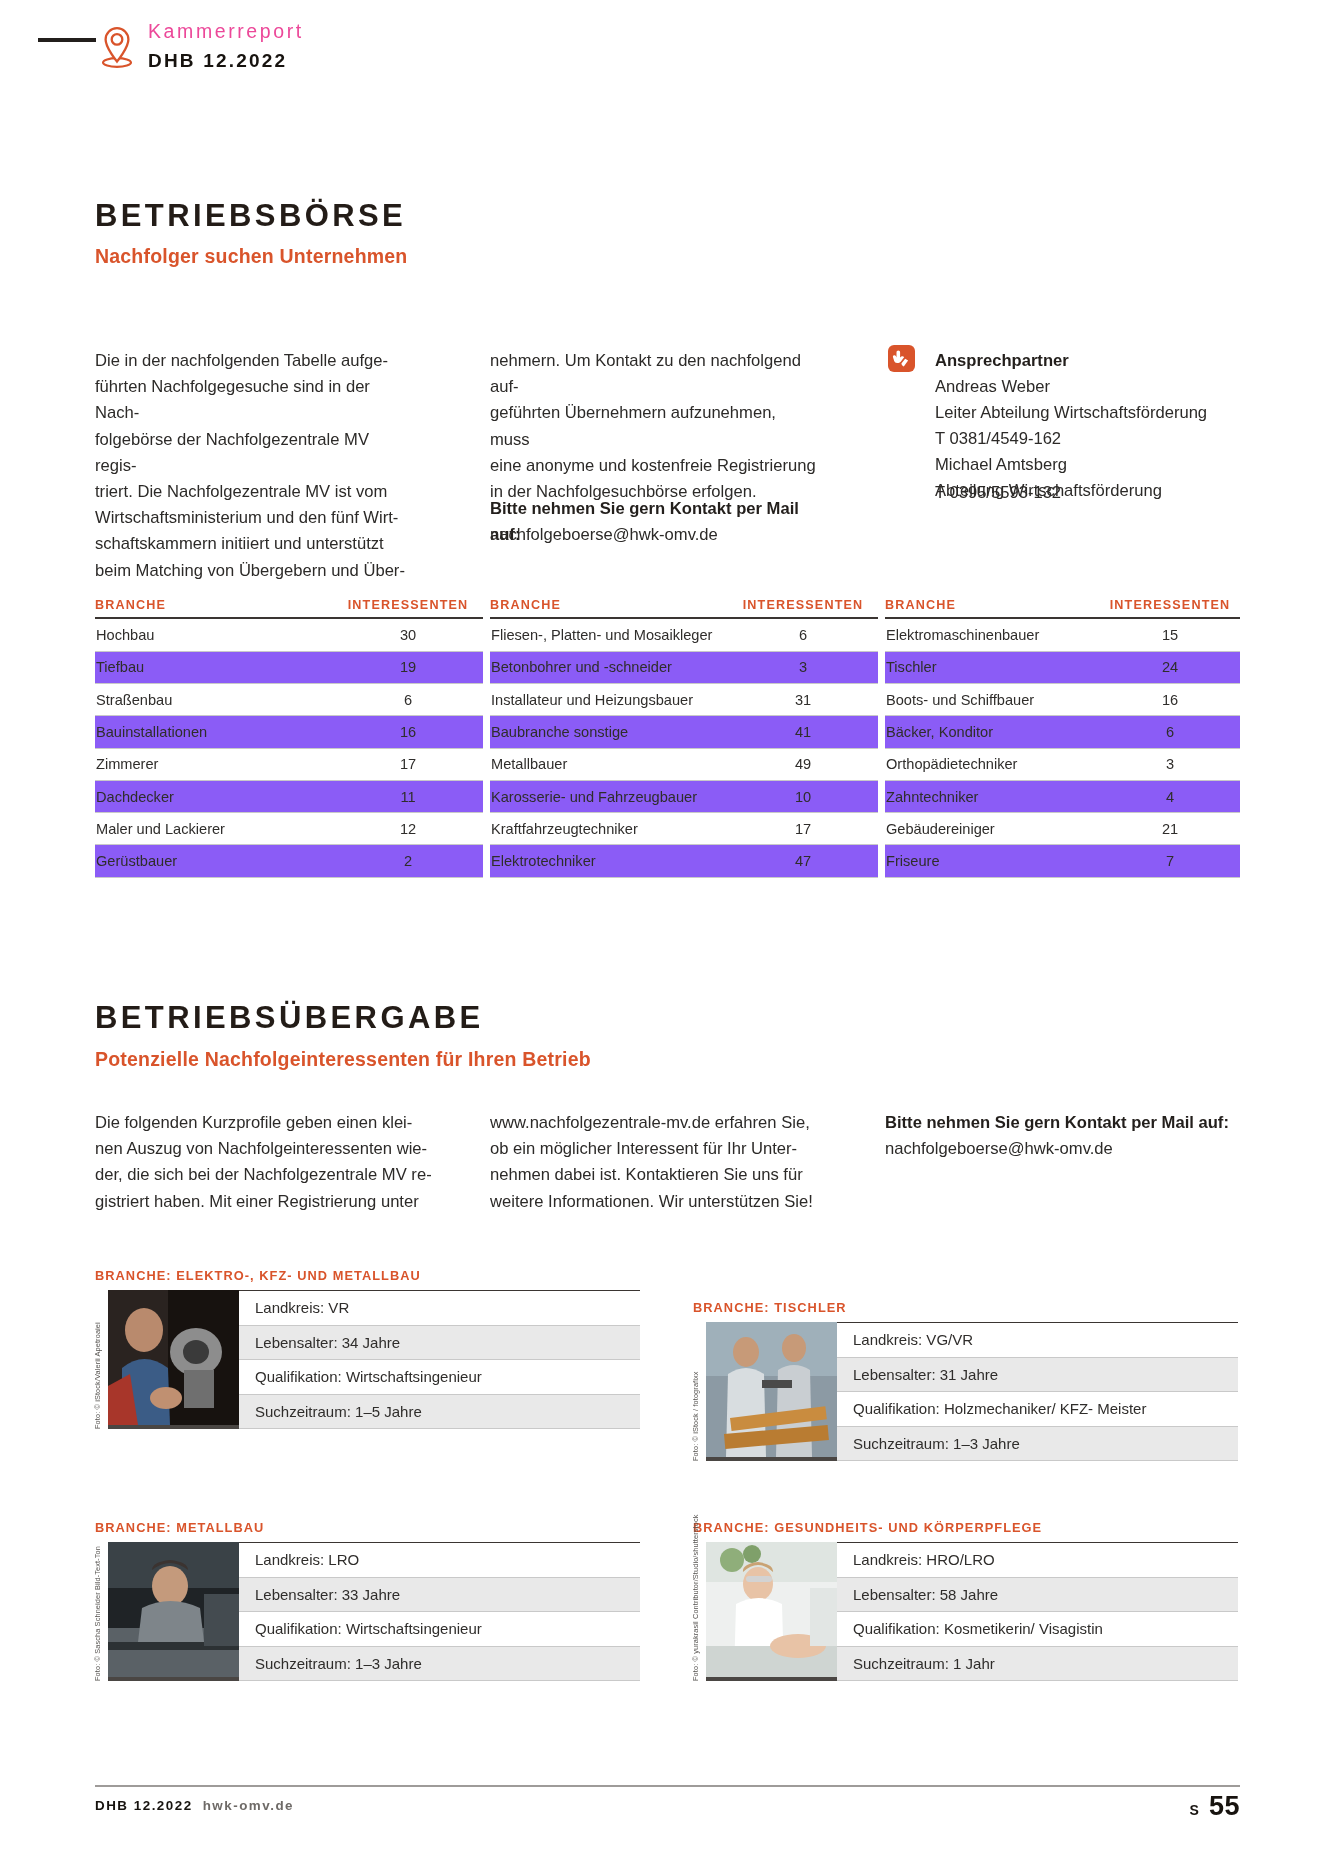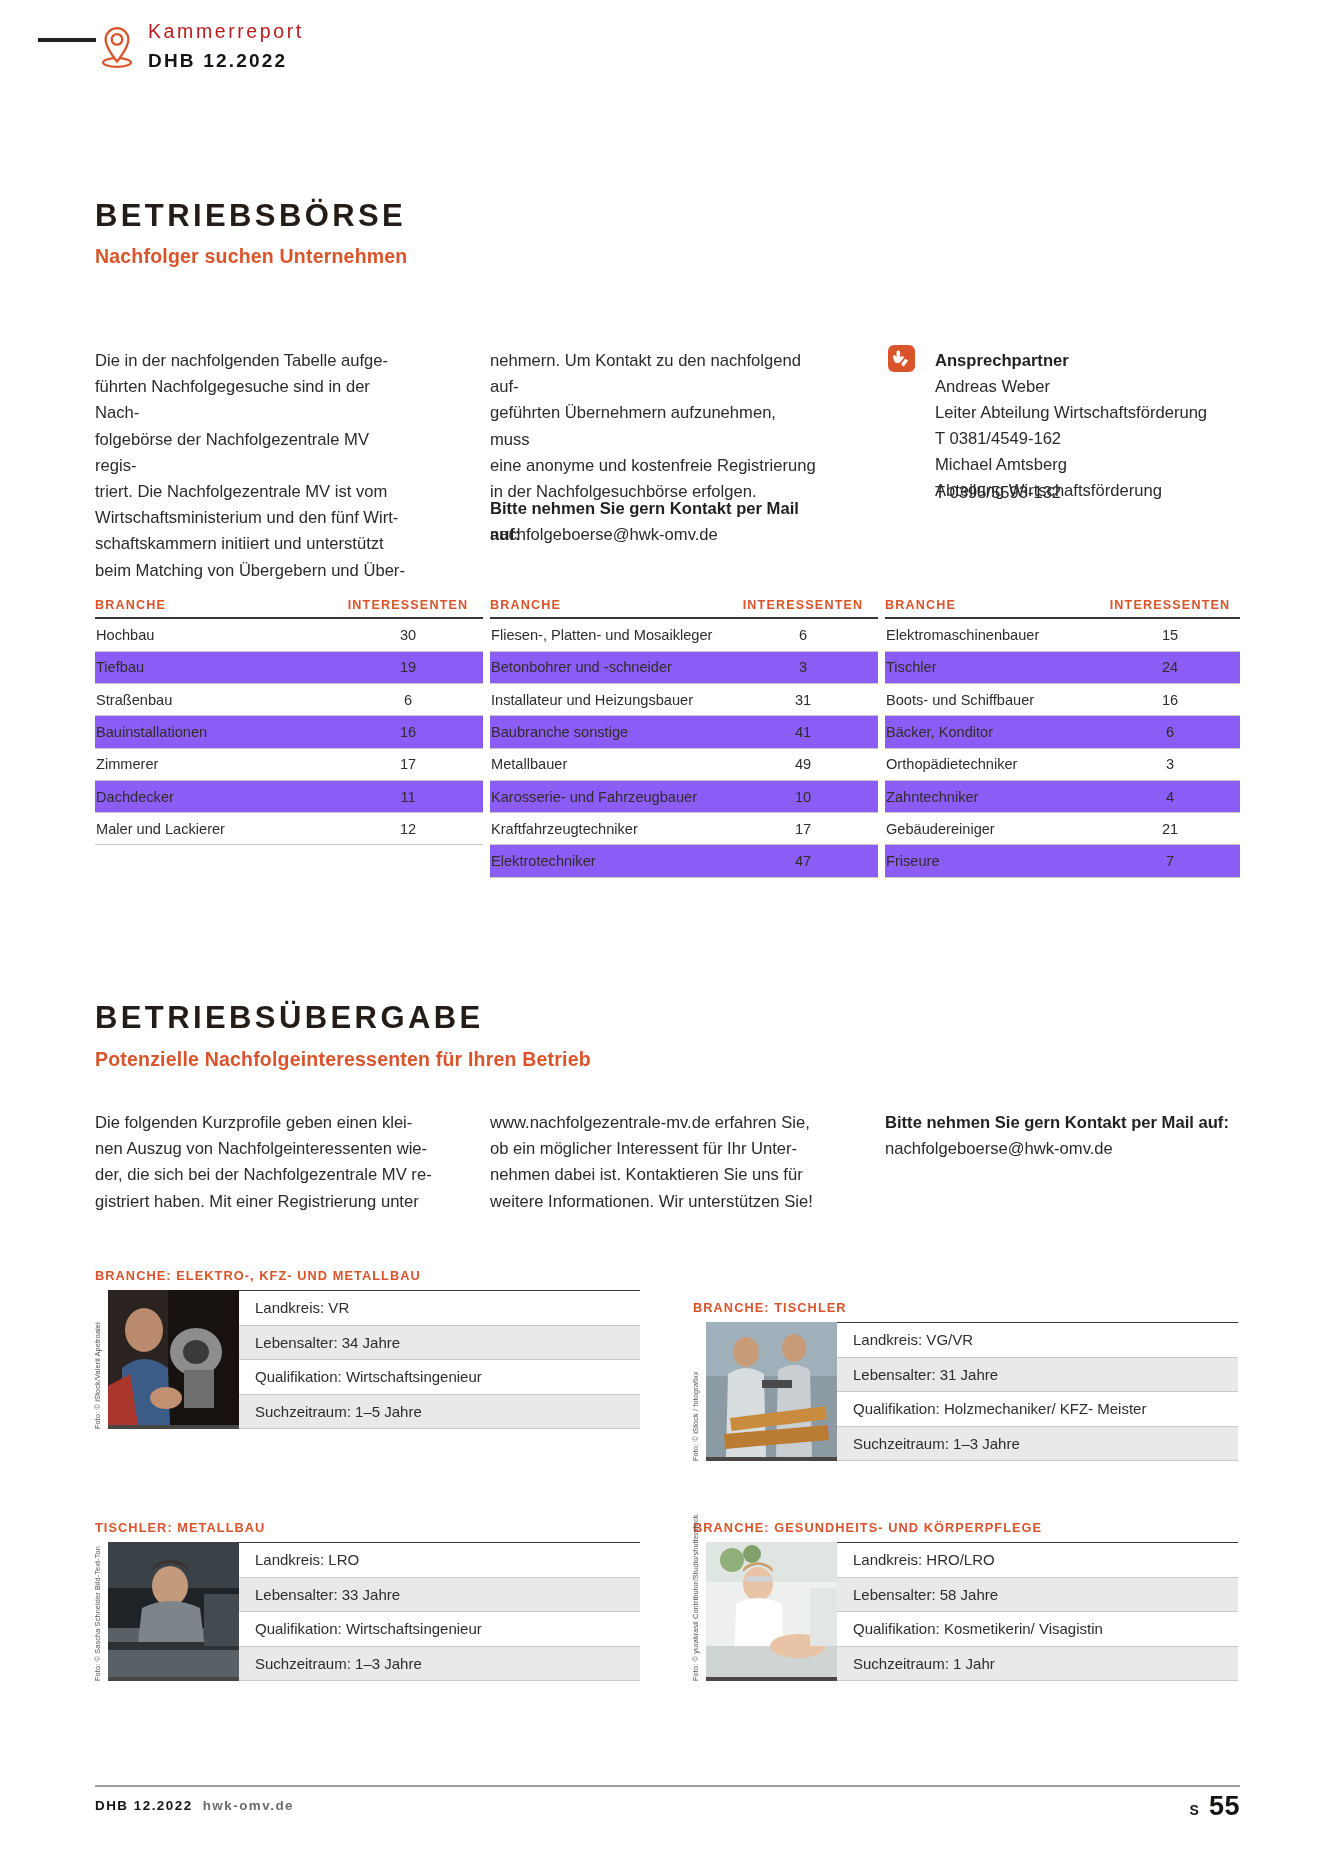--- a/index.html
+++ b/index.html
@@ -12,21 +12,21 @@
     overflow:hidden;
   }
   .page{position:relative;width:1326px;height:1875px;}
 
   
   .topbar{position:absolute;left:0;top:38px;width:1326px;height:3px;}
   .topbar .rule{position:absolute;left:38px;top:0;width:58px;height:4px;background:#231f1c;}
   .kr-head{position:absolute;left:100px;top:22px;display:flex;align-items:flex-start;gap:14px;}
   .pin-icon{width:34px;height:44px;margin-top:3px;flex:0 0 auto;}
   .kr-text{display:flex;flex-direction:column;line-height:1;}
-  .kr-title{font-size:19.5px;letter-spacing:2.6px;color:#b91c1c;font-weight:400;margin-bottom:9px;}
+  .kr-title{font-size:19.5px;letter-spacing:2.6px;color:#ec4899;font-weight:400;margin-bottom:9px;}
   .kr-sub{font-size:19px;letter-spacing:2.2px;color:#17130f;font-weight:800;}
 
   
   .h1{position:absolute;font-size:31px;font-weight:800;letter-spacing:3.4px;color:#231c17;}
   .h2{position:absolute;font-size:19.5px;font-weight:700;color:#d9542b;letter-spacing:.2px;}
 
   
   .col{position:absolute;font-size:16.6px;line-height:26.2px;color:#2c2a28;}
   .bold{font-weight:700;color:#231f1c;}
 
@@ -152,20 +152,24 @@
           <div class="tb-name" style="flex: 1 1 auto;">Zimmerer</div>
           <div class="tb-num" style="width: 150px;">17</div>
         </div>
         <div class="trow alt">
           <div class="tb-name" style="flex: 1 1 auto;">Dachdecker</div>
           <div class="tb-num" style="width: 150px;">11</div>
         </div>
         <div class="trow">
           <div class="tb-name" style="flex: 1 1 auto;">Maler und Lackierer</div>
           <div class="tb-num" style="width: 150px;">12</div>
+        </div>
+        <div class="trow alt">
+          <div class="tb-name" style="flex: 1 1 auto;">Gerüstbauer</div>
+          <div class="tb-num" style="width: 150px;">2</div>
         </div>
       </div>
   </div>
 
   <div class="tbl" id="tbl1" style="left:490px;top:588px;width:388px;">
     <div class="thead">
       <div class="th" style="flex:1 1 auto;">BRANCHE</div>
       <div class="th" style="width:150px;text-align:center;">INTERESSENTEN</div>
     </div>
     <div class="topline"></div>
@@ -305,21 +309,21 @@
           </svg></div>
         <div class="rows">
           <div class="prow first">Landkreis: VG/VR</div>
           <div class="prow alt">Lebensalter: 31 Jahre</div>
           <div class="prow">Qualifikation: Holzmechaniker/ KFZ- Meister</div>
           <div class="prow alt">Suchzeitraum:  1–3 Jahre</div>
         </div>
       </div>
     </div>
   <div class="card" id="card2" style="left:95px;top:1520px;width:545px;">
-      <div class="card-head">TISCHLER: METALLBAU</div>
+      <div class="card-head">BRANCHE: METALLBAU</div>
       <div class="card-body">
         <div class="credit">
           <span>Foto: © Sascha Schneider Bild-Text-Ton</span>
         </div>
         <div class="photo"><svg viewBox="0 0 131 135" width="131" height="135" preserveAspectRatio="none">
             <rect width="131" height="135" fill="#1f2326"></rect>
             <rect x="0" y="0" width="131" height="46" fill="#3a4247"></rect>
             <rect x="0" y="86" width="131" height="49" fill="#5a6166"></rect>
             <ellipse cx="62" cy="44" rx="18" ry="20" fill="#c49a7c"></ellipse>
             <path d="M44 28 Q62 14 80 28 Q80 20 62 18 Q44 20 44 28 Z" fill="#3b3330"></path>

